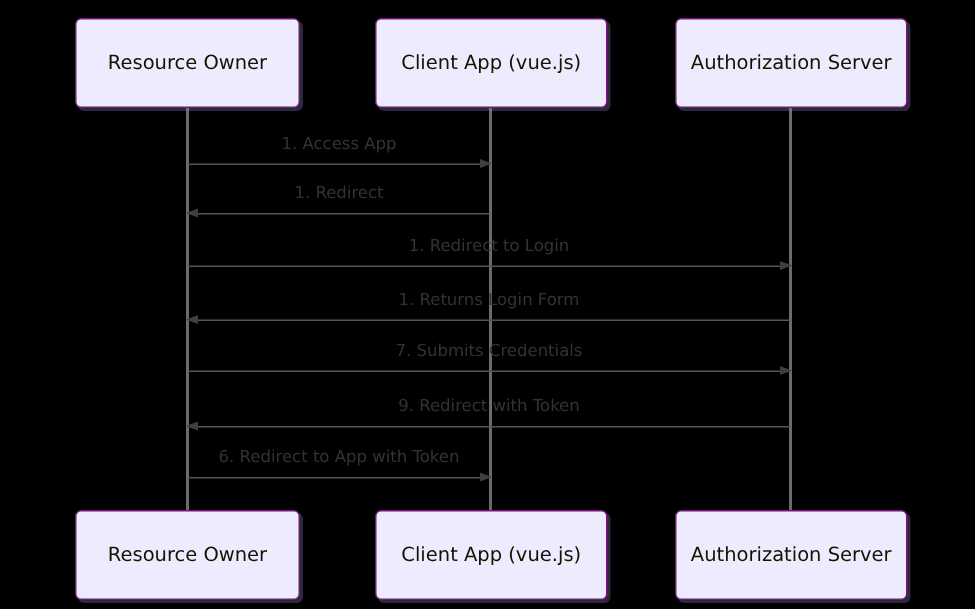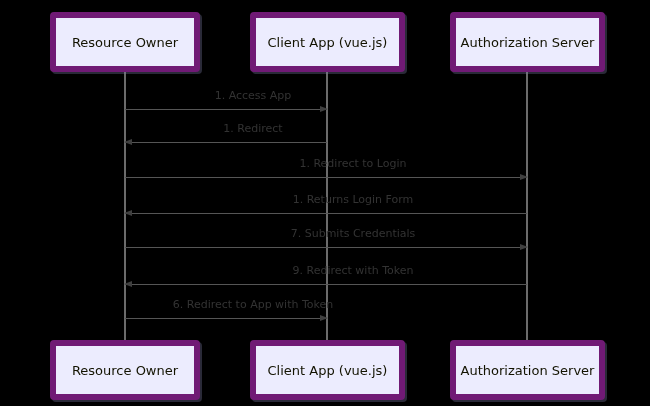--- a/index.html
+++ b/index.html
@@ -17,21 +17,21 @@
   }
   .lifeline {
     position: absolute;
     width: 2px;
     background: #6b6b6b;
   }
   .actor-box {
     position: absolute;
     box-sizing: border-box;
     background: #ececfe;
-    border: 6px solid #701a75;
+    border: 1px solid #701a75;
     border-radius: 4px;
     box-shadow: 2px 2px 0 rgba(120,120,160,0.35);
     display: flex;
     align-items: center;
     justify-content: center;
   }
   .actor-label {
     color: #131300;
     font-size: 13px;
     line-height: 1;
@@ -68,21 +68,20 @@
   .msg-text {
     position: absolute;
     left: 0;
     width: 100%;
     top: -19px;
     text-align: center;
     color: #333333;
     font-size: 11px;
     line-height: 1;
     white-space: nowrap;
-    margin-left: 27px;
   }
 </style>
 </head>
 <body>
 
 <div id="diagram-root">
   <div id="lifelines-layer">
       <div class="lifeline" style="left: 124px; top: 72px; height: 268px;"></div>
       <div class="lifeline" style="left: 326px; top: 72px; height: 268px;"></div>
       <div class="lifeline" style="left: 526px; top: 72px; height: 268px;"></div>

